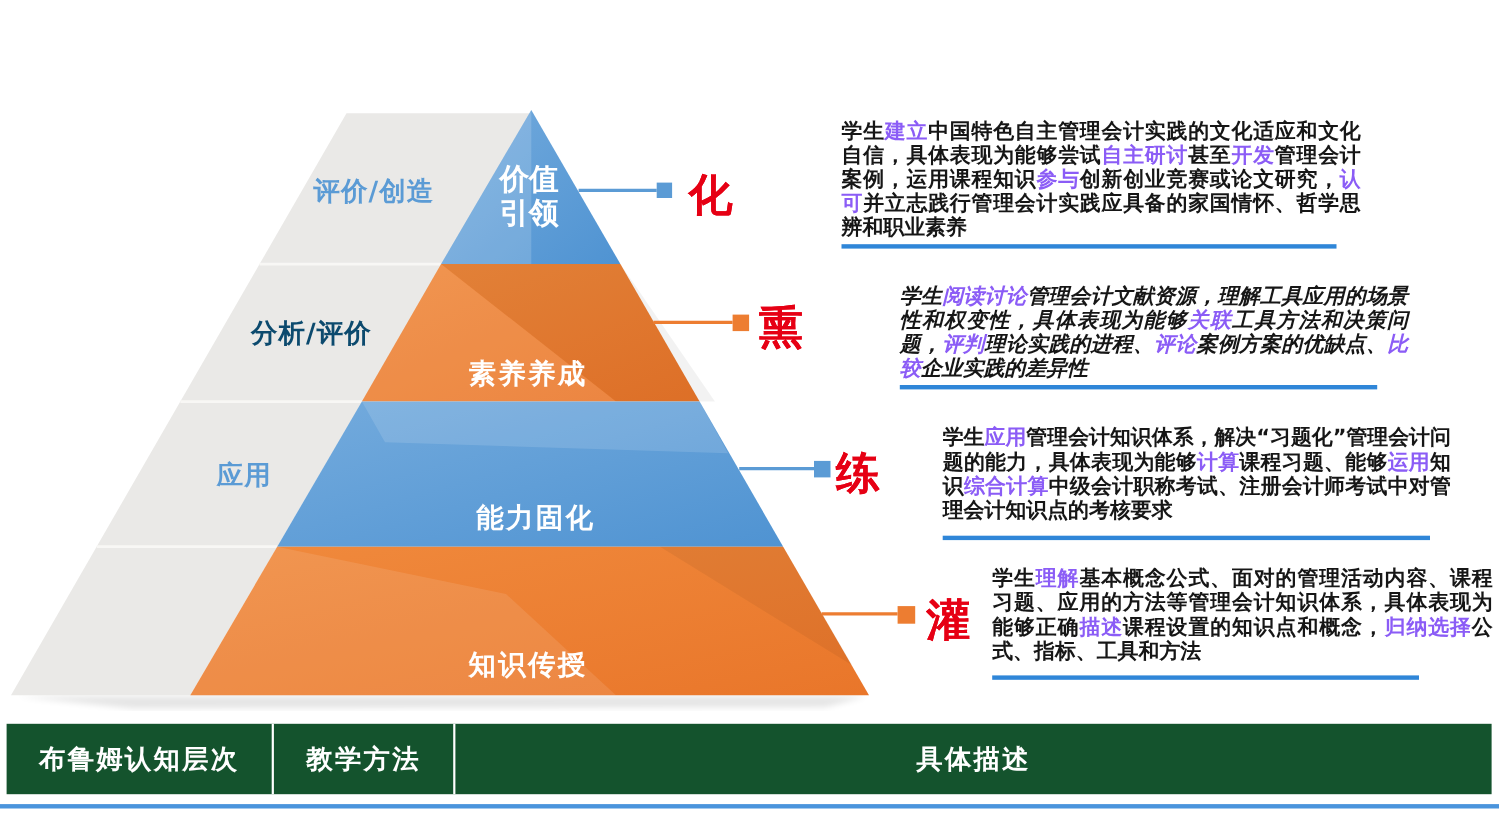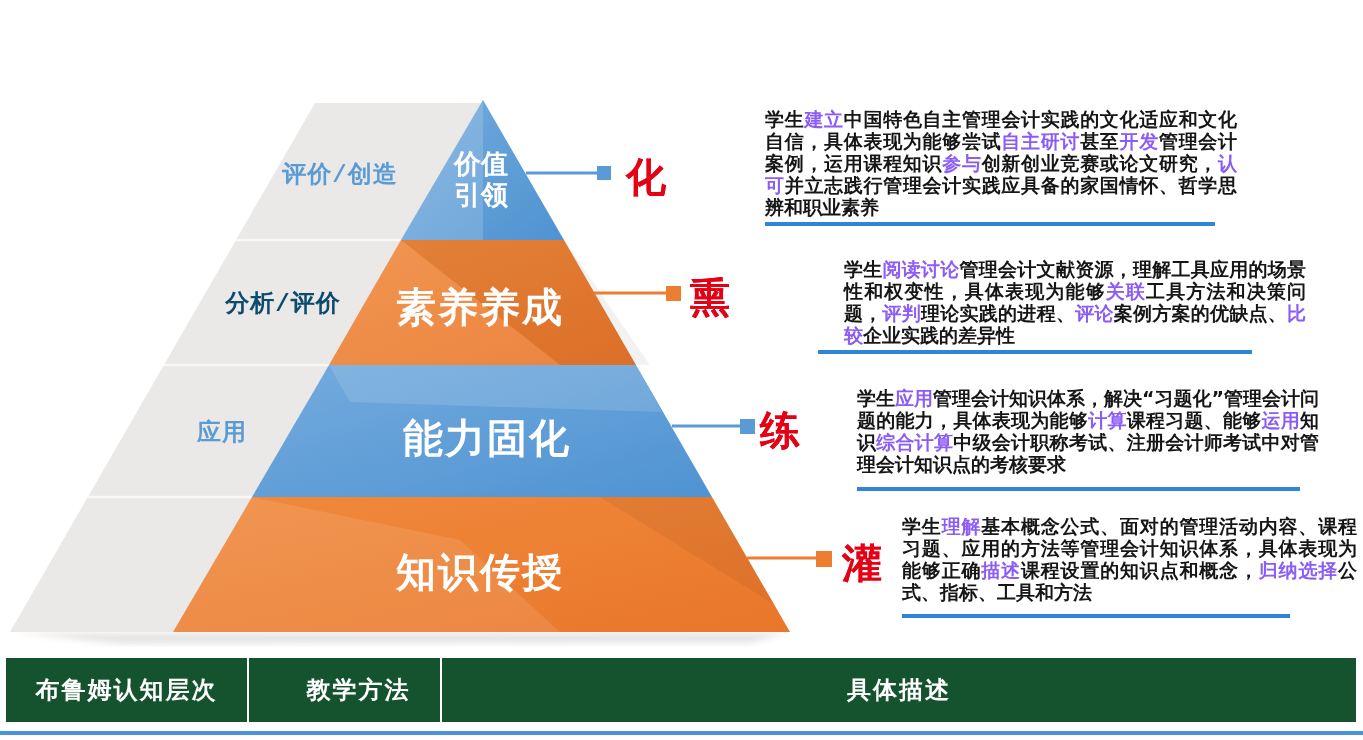--- a/index.html
+++ b/index.html
@@ -1,25 +1,25 @@
 <!DOCTYPE html>
 <html><head>
 <meta charset="utf-8">
 <style>
   html,body{margin:0;padding:0;background:#ffffff;}
   body{font-family:"DejaVu Sans","Liberation Sans",sans-serif;}
   #stage{position:relative;width:1363px;height:740px;overflow:hidden;background:#fff;}
   #pyramid-svg{position:absolute;left:0;top:0;}
   .abs{position:absolute;}
-  .bloom-label{font-size:24px;font-weight:bold;text-align:center;letter-spacing:1px;font-family:Liberation Mono, monospace;}
+  .bloom-label{font-size:24px;font-weight:bold;text-align:center;letter-spacing:1px;}
   .bloom-blue{color:#5b9bd5;}
   .bloom-orange{color:#0c4a6e;}
   .goal-label{color:#ffffff;font-weight:bold;text-align:center;}
   .goal-small{font-size:27px;line-height:31px;width:62px;}
-  .goal-big{font-size:40px;width:220px;letter-spacing:2px;}
+  .goal-big{font-size:25px;width:220px;letter-spacing:2px;margin-top:43px;}
   .method-char{font-size:40px;font-weight:bold;color:#e60014;text-align:center;width:52px;
                text-shadow:0 0 0 #e60014;}
   .desc-block{font-size:19px;line-height:22px;color:#161616;font-weight:600;text-align:justify;}
   .desc-block .kw{color:#8b5cf6;font-weight:bold;}
   .desc-underline{height:4px;background:#2f86d8;}
   .table-bar{left:6px;top:658px;width:1350px;height:64px;background:#14532d;display:flex;}
   .table-cell{height:64px;line-height:64px;text-align:center;color:#ffffff;
               font-size:24px;font-weight:bold;letter-spacing:2px;}
   .cell-sep{border-right:2px solid #ffffff;}
   .bottom-line{left:0;top:731px;width:1363px;height:4px;background:#4a94dc;}
@@ -88,30 +88,30 @@
   <div class="abs goal-label goal-big" style="left:370px;top:545px;">知识传授</div>
 
   <div class="abs method-char" style="left:620px;top:150px;">化</div>
   <div class="abs method-char" style="left:684px;top:270px;">熏</div>
   <div class="abs method-char" style="left:754px;top:403px;">练</div>
   <div class="abs method-char" style="left:836px;top:536px;">灌</div>
 
   <div class="abs desc-block" style="left:765px;top:108px;width:472px;"><span>学生</span><span class="kw">建立</span><span>中国特色自主管理会计实践的文化适应和文化自信，具体表现为能够尝试</span><span class="kw">自主研讨</span><span>甚至</span><span class="kw">开发</span><span>管理会计案例，运用课程知识</span><span class="kw">参与</span><span>创新创业竞赛或论文研究，</span><span class="kw">认可</span><span>并立志践行管理会计实践应具备的家国情怀、哲学思辨和职业素养</span></div>
   <div class="abs desc-underline" style="left:765px;top:222px;width:450px;"></div>
 
-  <div class="abs desc-block" style="left:844px;top:258px;width:462px;"><span>学生</span><span class="kw">阅读讨论</span><span>管理会计文献资源，理解工具应用的场景性和权变性，具体表现为能够</span><span class="kw">关联</span><span>工具方法和决策问题，</span><span class="kw">评判</span><span>理论实践的进程、</span><span class="kw">评论</span><span>案例方案的优缺点、</span><span class="kw">比较</span><span>企业实践的差异性</span></div>
+  <div class="abs desc-block" style="left:818px;top:258px;width:462px;font-style:italic;"><span>学生</span><span class="kw">阅读讨论</span><span>管理会计文献资源，理解工具应用的场景性和权变性，具体表现为能够</span><span class="kw">关联</span><span>工具方法和决策问题，</span><span class="kw">评判</span><span>理论实践的进程、</span><span class="kw">评论</span><span>案例方案的优缺点、</span><span class="kw">比较</span><span>企业实践的差异性</span></div>
   <div class="abs desc-underline" style="left:818px;top:350px;width:434px;"></div>
 
   <div class="abs desc-block" style="left:857px;top:387px;width:462px;"><span>学生</span><span class="kw">应用</span><span>管理会计知识体系，解决“习题化”管理会计问题的能力，具体表现为能够</span><span class="kw">计算</span><span>课程习题、能够</span><span class="kw">运用</span><span>知识</span><span class="kw">综合计算</span><span>中级会计职称考试、注册会计师考试中对管理会计知识点的考核要求</span></div>
   <div class="abs desc-underline" style="left:857px;top:487px;width:443px;"></div>
 
   <div class="abs desc-block" style="left:902px;top:515px;width:455px;"><span>学生</span><span class="kw">理解</span><span>基本概念公式、面对的管理活动内容、课程习题、应用的方法等管理会计知识体系，具体表现为能够正确</span><span class="kw">描述</span><span>课程设置的知识点和概念，</span><span class="kw">归纳选择</span><span>公式、指标、工具和方法</span></div>
   <div class="abs desc-underline" style="left:902px;top:614px;width:388px;"></div>
 
   <div class="abs table-bar">
     <div class="table-cell cell-sep" style="width:241px;">布鲁姆认知层次</div>
-    <div class="table-cell cell-sep" style="width:163px;margin-left:28px;">教学方法</div>
+    <div class="table-cell cell-sep" style="width:163px;">教学方法</div>
     <div class="table-cell" style="flex:1;">具体描述</div>
   </div>
 
   <div class="abs bottom-line"></div>
 
 </div>
 
 </body></html>

